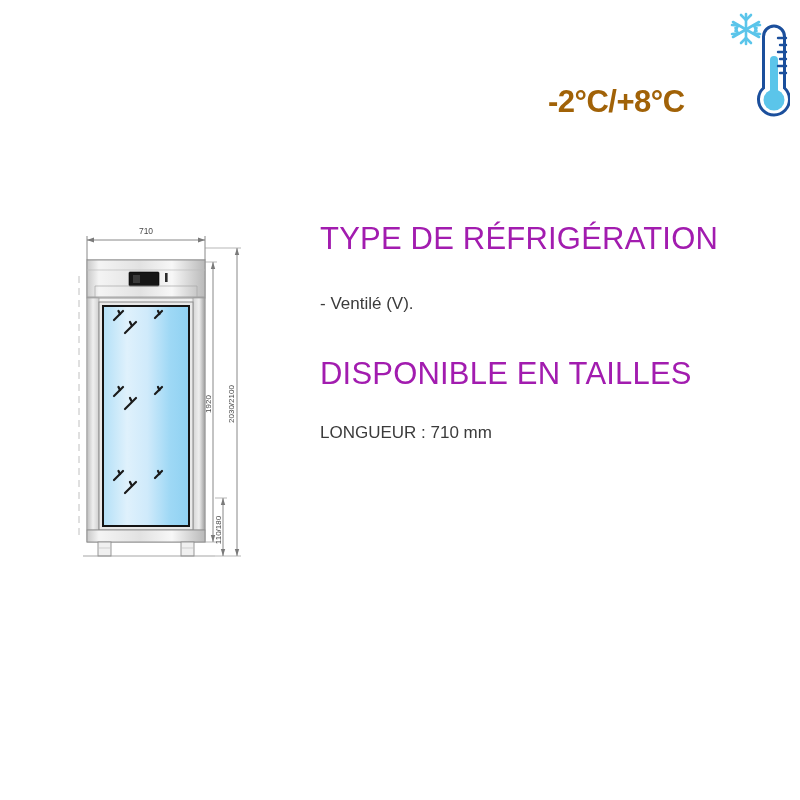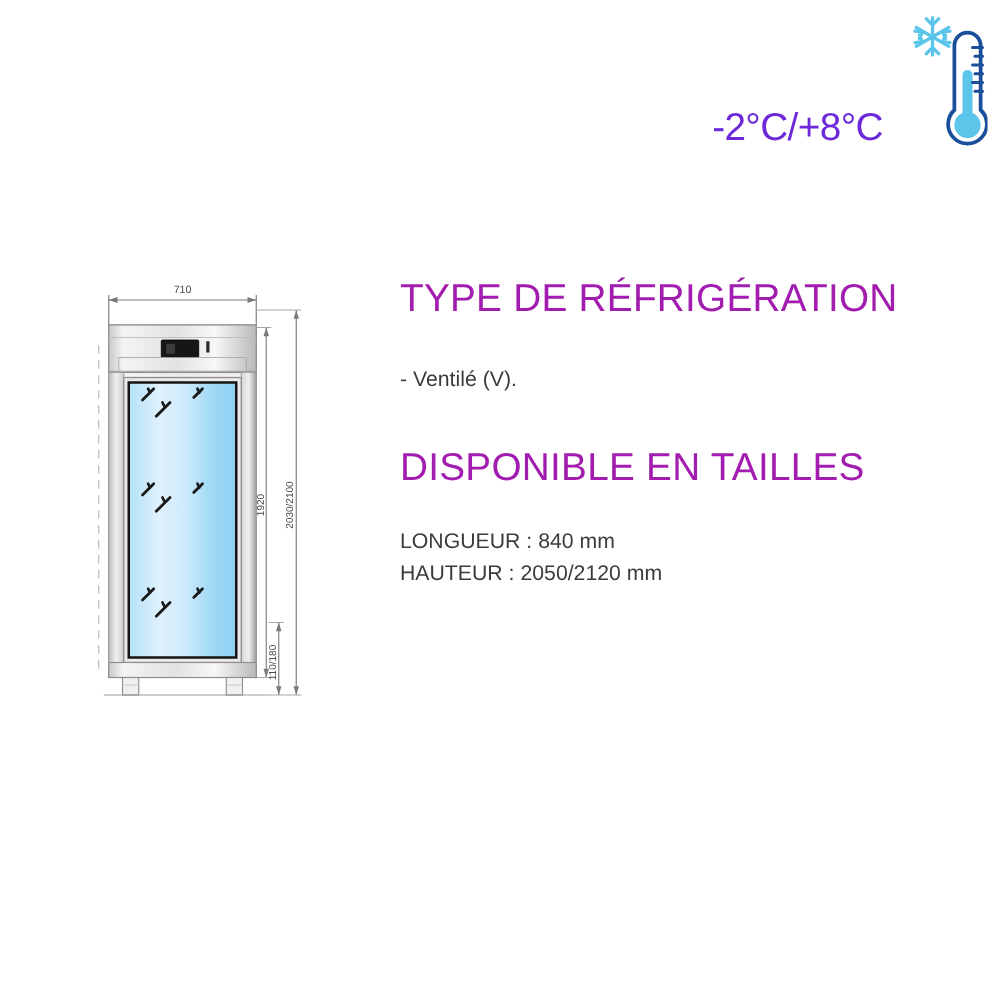--- a/index.html
+++ b/index.html
@@ -21,25 +21,25 @@
     left: 548px;
     top: 12px;
     width: 240px;
     height: 112px;
   }
   #temp-label {
     position: absolute;
     left: 0px;
     top: 74px;
     width: 180px;
-    text-align: center;
+    text-align: left;
     font-size: 31px;
-    font-weight: normal;
+    font-weight: bold;
     letter-spacing: -0.5px;
-    color: #6d28d9;
+    color: #a16207;
     white-space: nowrap;
     line-height: 1;
   }
   #thermo-wrap {
     position: absolute;
     left: 182px;
     top: 0px;
     width: 60px;
     height: 112px;
   }
@@ -127,22 +127,21 @@
     </svg>
   </div>
 </div>
 
 <div id="text-col">
   <div id="refrig-head" class="section-head">TYPE DE RÉFRIGÉRATION</div>
   <div id="refrig-body" class="section-body">- Ventilé (V).</div>
 
   <div id="sizes-head" class="section-head">DISPONIBLE EN TAILLES</div>
   <div id="sizes-list">
-    <div class="size-line">LONGUEUR : 840 mm</div>
-    <div class="size-line">HAUTEUR : 2050/2120 mm</div>
+    <div class="size-line">LONGUEUR : 710 mm</div>
   </div>
 </div>
 
 <div id="drawing">
   <svg width="210" height="360" viewBox="0 0 210 360">
     <defs>
       <linearGradient id="steelTop" x1="0" y1="0" x2="1" y2="0">
         <stop offset="0%" stop-color="#c9c9c9"></stop>
         <stop offset="10%" stop-color="#f4f4f4"></stop>
         <stop offset="45%" stop-color="#e2e2e2"></stop>

